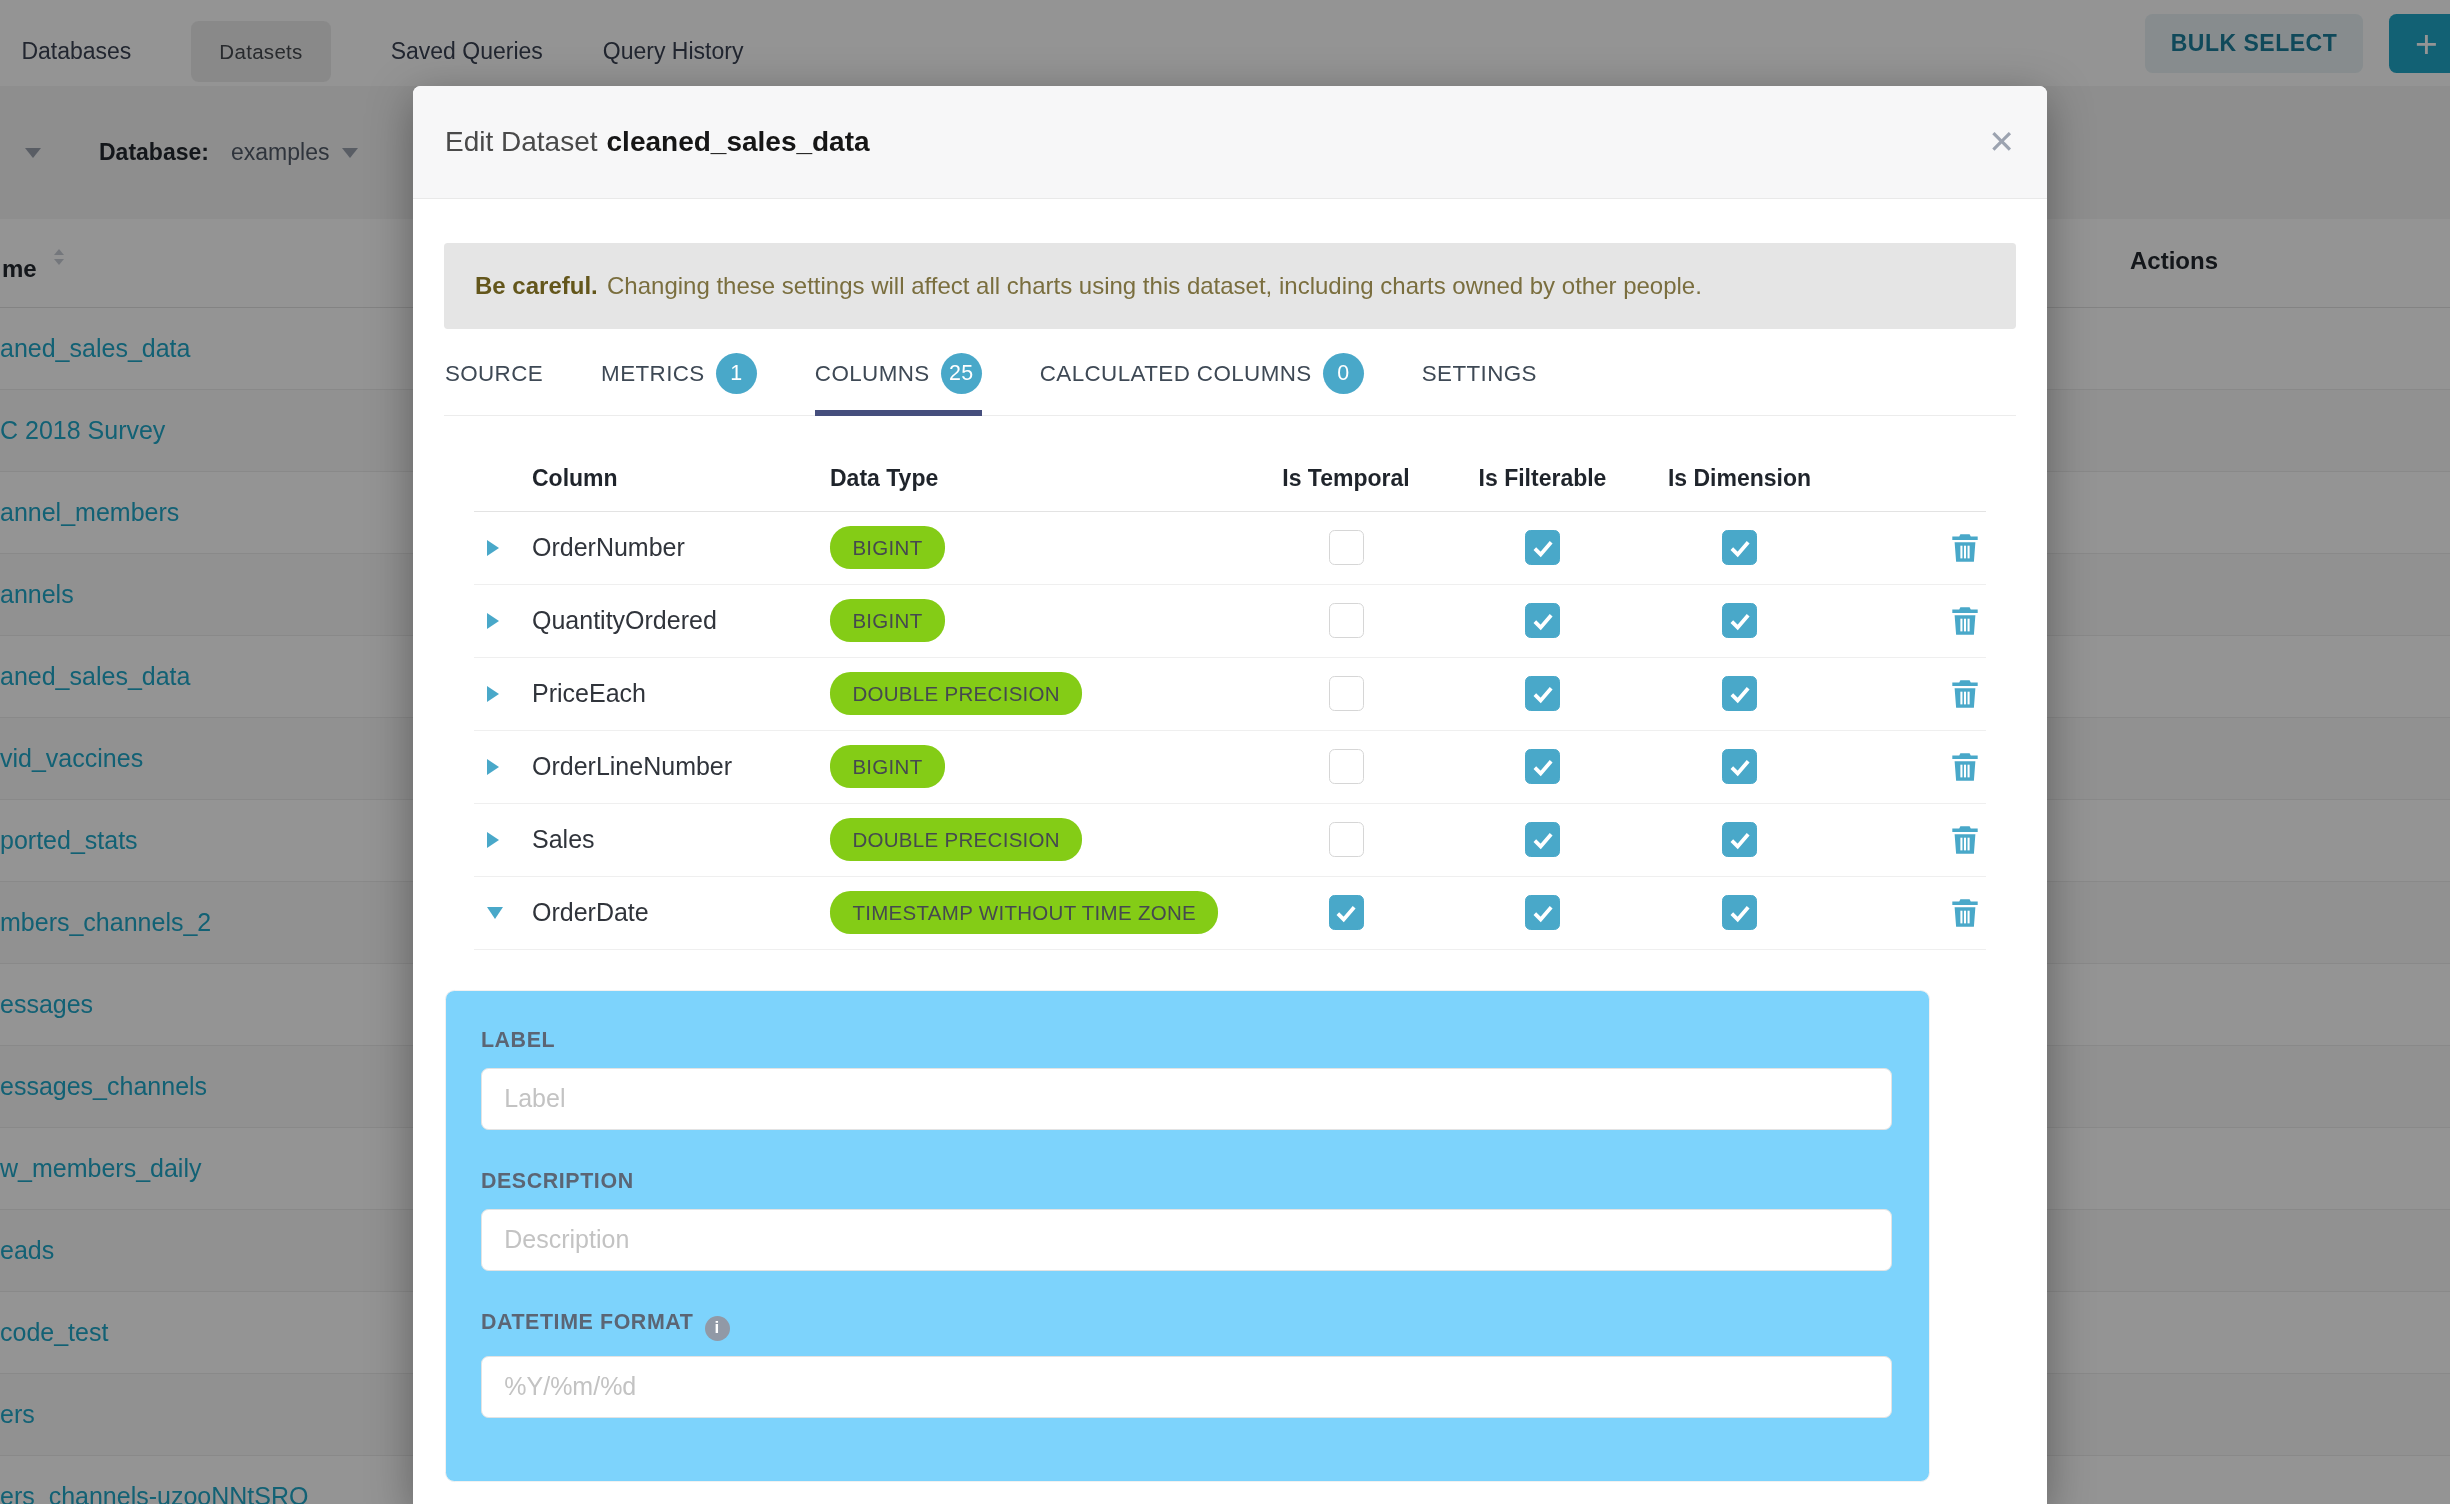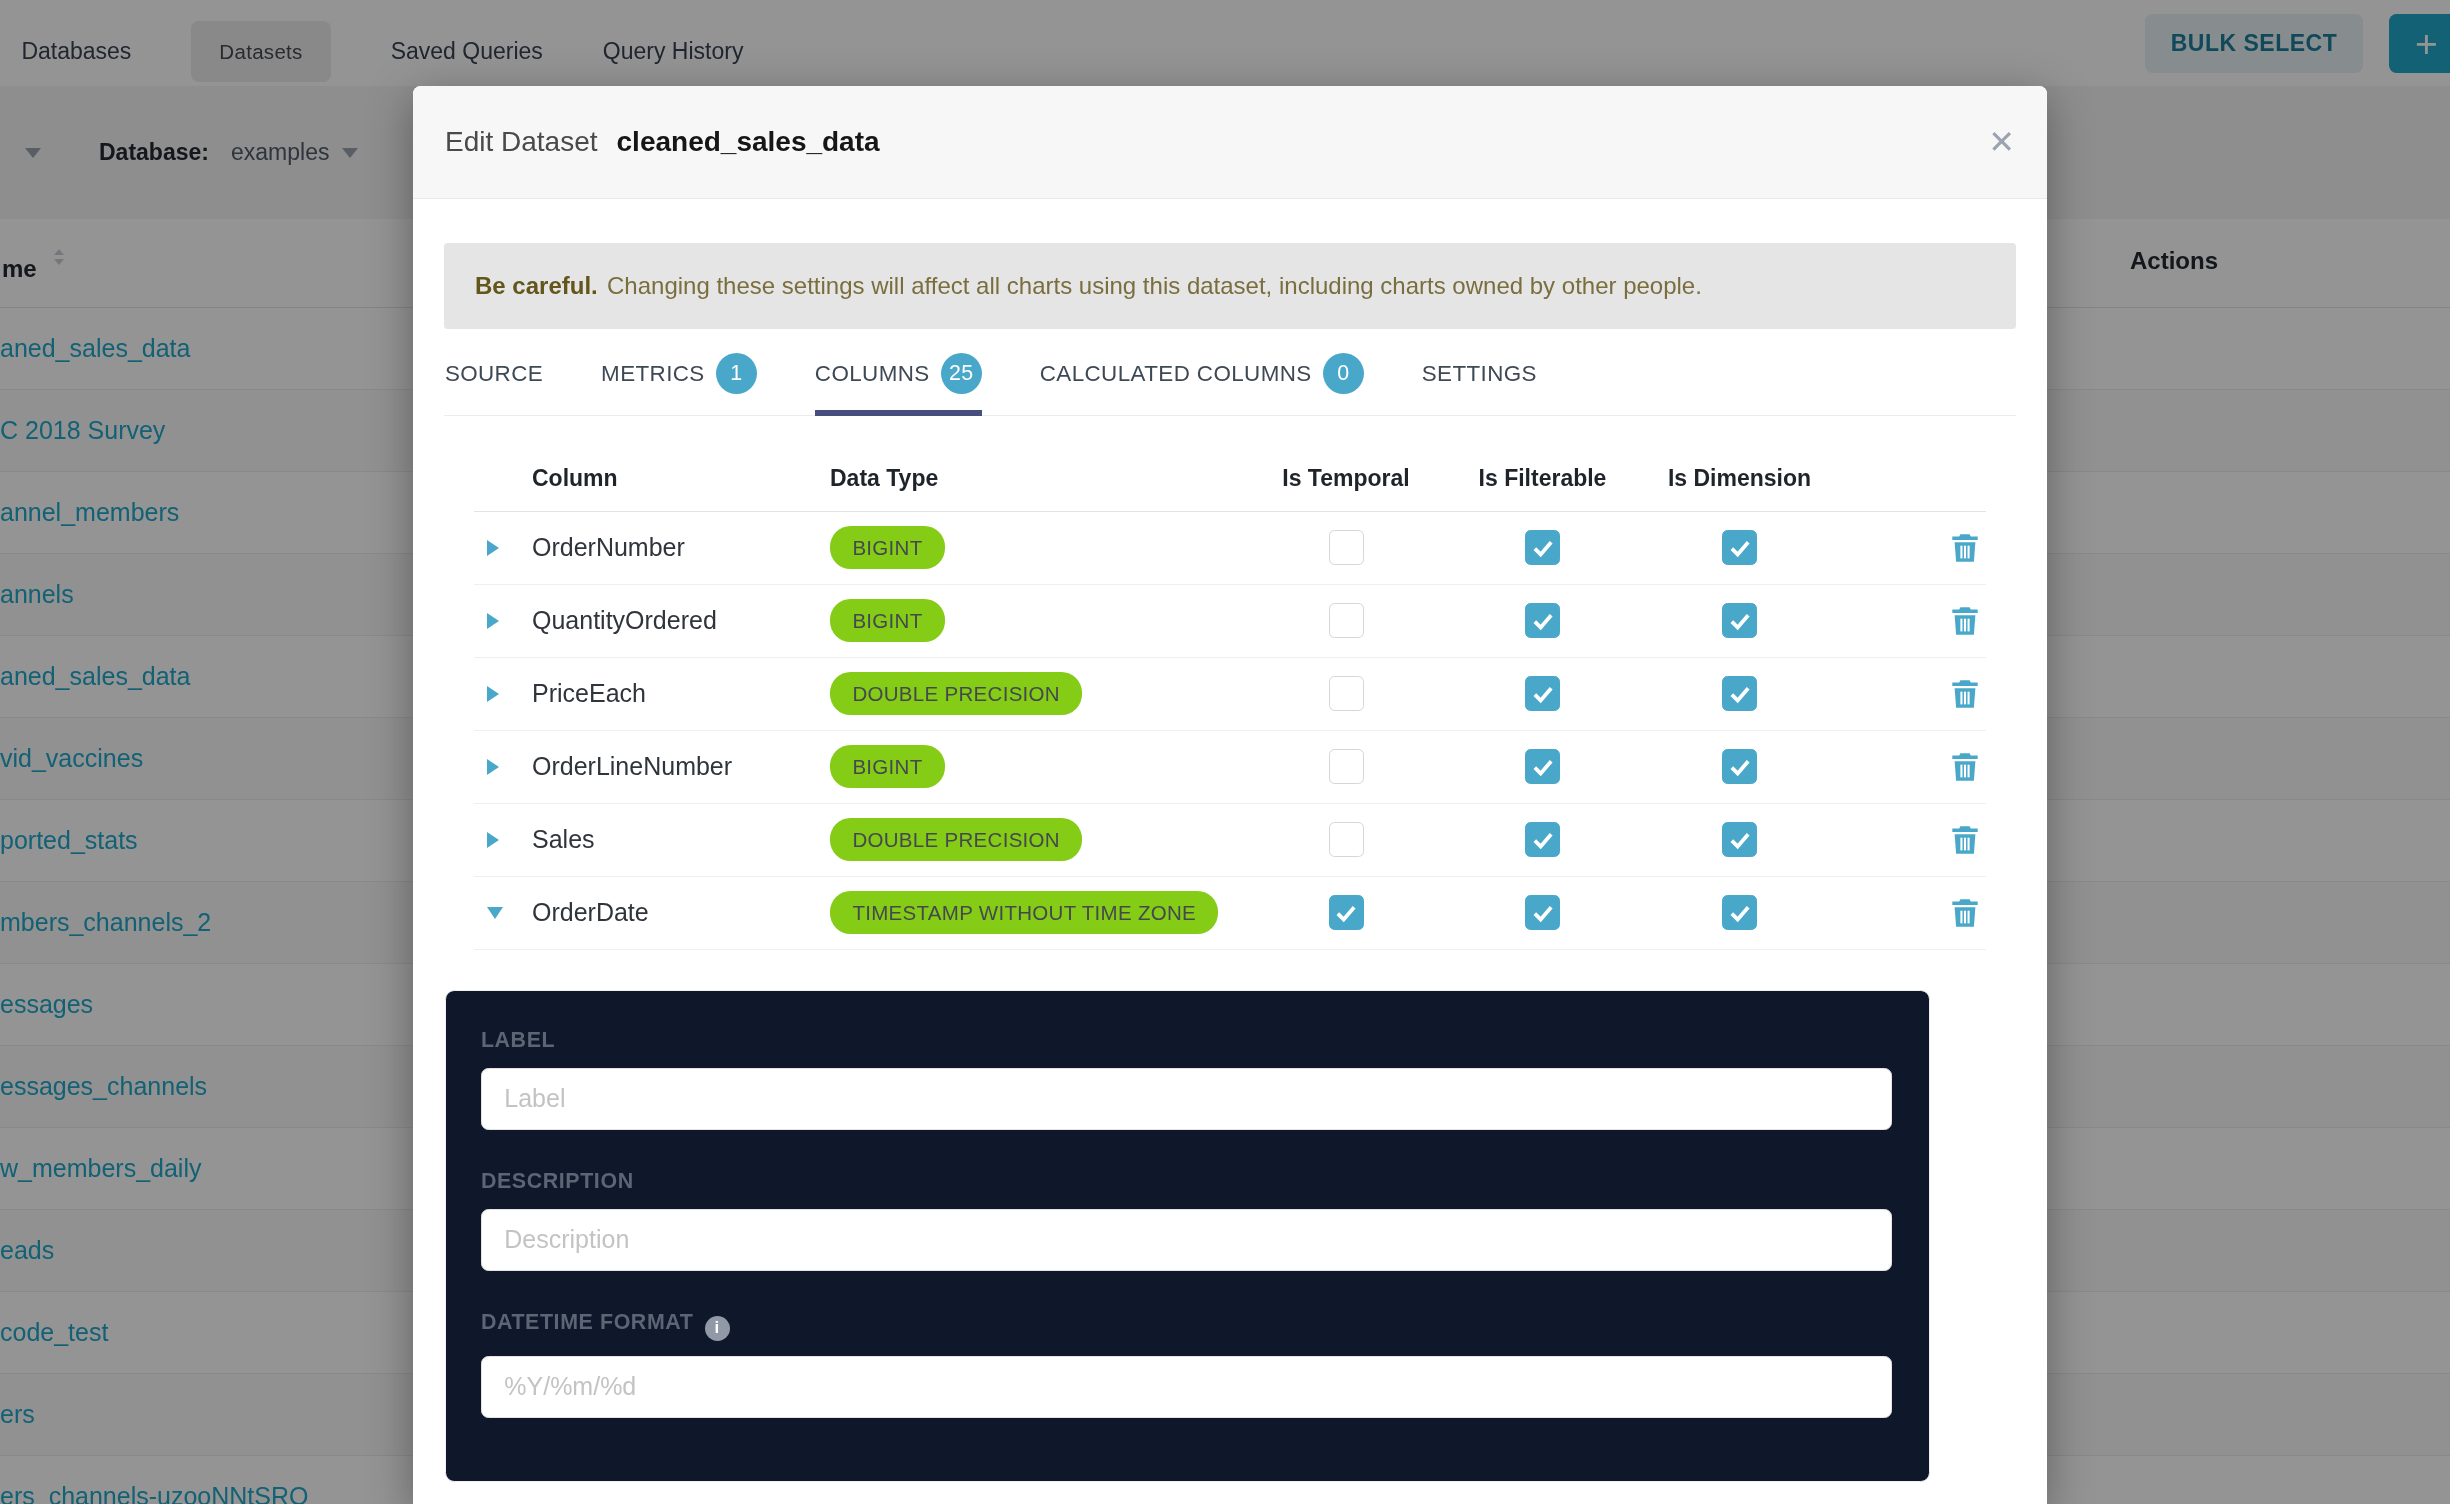--- a/index.html
+++ b/index.html
@@ -39,21 +39,21 @@
   .bglink { font-size:25px; color:#20A7C9; text-decoration:none; cursor:pointer; white-space:nowrap;text-align:center; }
 
   .overlay { position:absolute; inset:0; background:rgba(0,0,0,.42); z-index:5; }
 
   
   .modal { position:absolute; left:413px; top:86px; width:1634px; height:1419px; background:#fff;
            border-radius:7.5px 7.5px 0 0; z-index:10; box-shadow:0 11.2px 45px rgba(0,0,0,.35); overflow:hidden; }
   .m-header { height:113px; background:#F7F7F8; border-bottom:0.9px solid #E9E9E9; border-radius:7.5px 7.5px 0 0;
               display:flex; align-items:center; padding:0 32px; }
   .m-title { font-size:28px; color:#4A4A4A; }
-  .m-title b { color:#161616; font-weight:700; margin-left:19px; }
+  .m-title b { color:#161616; font-weight:700; margin-left:9px; }
   .m-close { margin-left:auto; font-size:32px; color:#9CA3B0; cursor:pointer; line-height:1; }
 
   .m-body { padding:0 31px; }
   .banner { margin-top:44px; height:86px; background:#e5e5e5; border-radius:3.7px; display:flex;
             align-items:center; padding:0 31px; font-size:24px; color:#7A6E3E; }
   .banner b { color:#63561B; font-weight:700; margin-right:9.3px; }
 
   .tabs { display:flex; gap:58px; margin-top:24px; border-bottom:1.9px solid #ECECEC; padding-left:0.9px; }
   .tab { display:flex; align-items:center; padding-bottom:20.5px; font-size:22.4px; color:#3E4955;
          letter-spacing:0.4px; position:relative; cursor:pointer; white-space:nowrap; }
@@ -76,21 +76,21 @@
           color:#45494F; letter-spacing:0.3px; white-space:nowrap; }
   .cb-cell { display:flex; justify-content:center; }
   .cb { width:35px; height:35px; border-radius:5.6px; background:#fff; border:1.9px solid #D6D6D6;
         display:flex; align-items:center; justify-content:center; cursor:pointer; }
   .cb svg { display:none; }
   .cb.checked { background:#49A8C9; border-color:#49A8C9; }
   .cb.checked svg { display:block; }
   .trash-cell { display:flex; justify-content:flex-end; padding-right:7.5px; }
   .trash { cursor:pointer; display:flex; }
 
-  .panel { margin:40px 0 0 0.9px; width:1485px; height:492px; background:#0f172a; border:1.9px solid #F1F1F1;
+  .panel { margin:40px 0 0 0.9px; width:1485px; height:492px; background:#7dd3fc; border:1.9px solid #F1F1F1;
            border-radius:9.3px; padding:37px 0 0 35px; }
   .fgroup { margin-bottom:39px; }
   .flabel { display:block; font-size:21.4px; font-weight:700; color:#5B6574; letter-spacing:0.6px; margin-bottom:15px; }
   .finput { width:1411px; height:62px; border:1.9px solid #E3E3E3; border-radius:7.5px; font-size:25px;
             padding:0 22.4px; color:#333; background:#fff; font-family:inherit; }
   .finput::placeholder { color:#C3C3C3; }
   .info { display:inline-flex; width:25px; height:25px; border-radius:50%; background:#9199A6; color:#fff;
           font-size:17px; font-weight:700; align-items:center; justify-content:center; margin-left:11.2px;
           vertical-align:-4.7px; font-style:normal; cursor:pointer; }
 </style>

